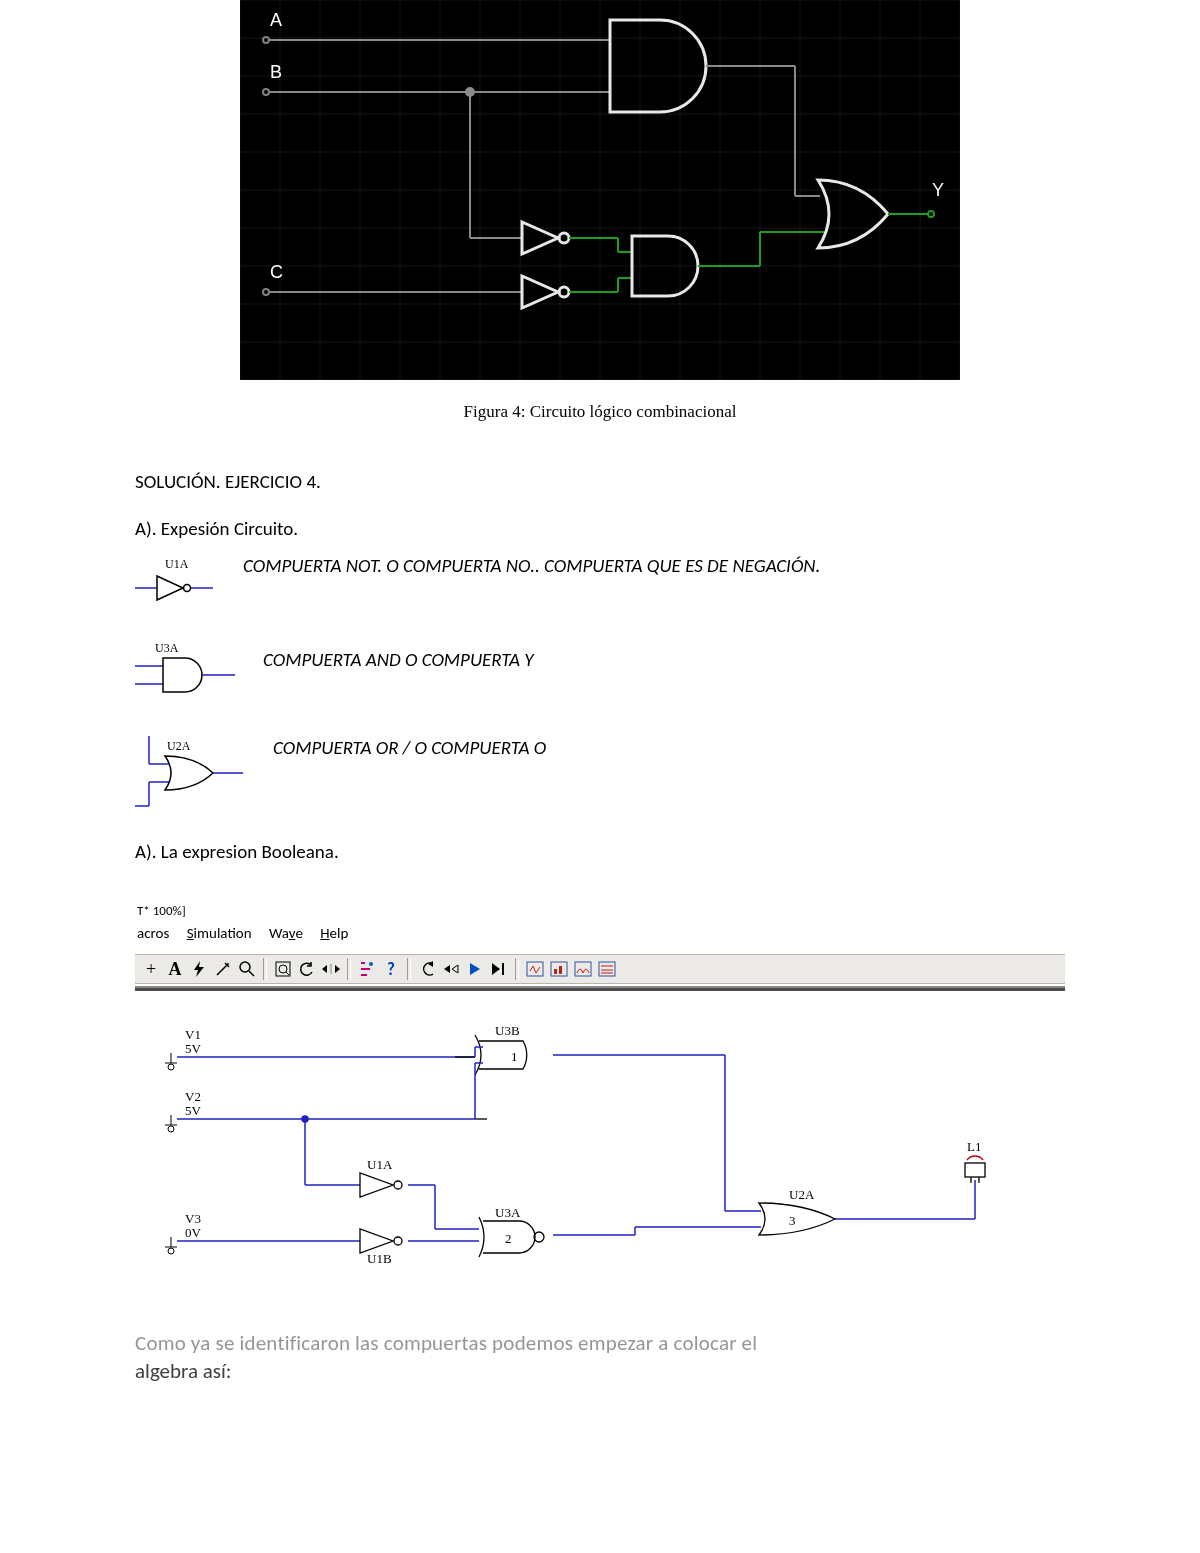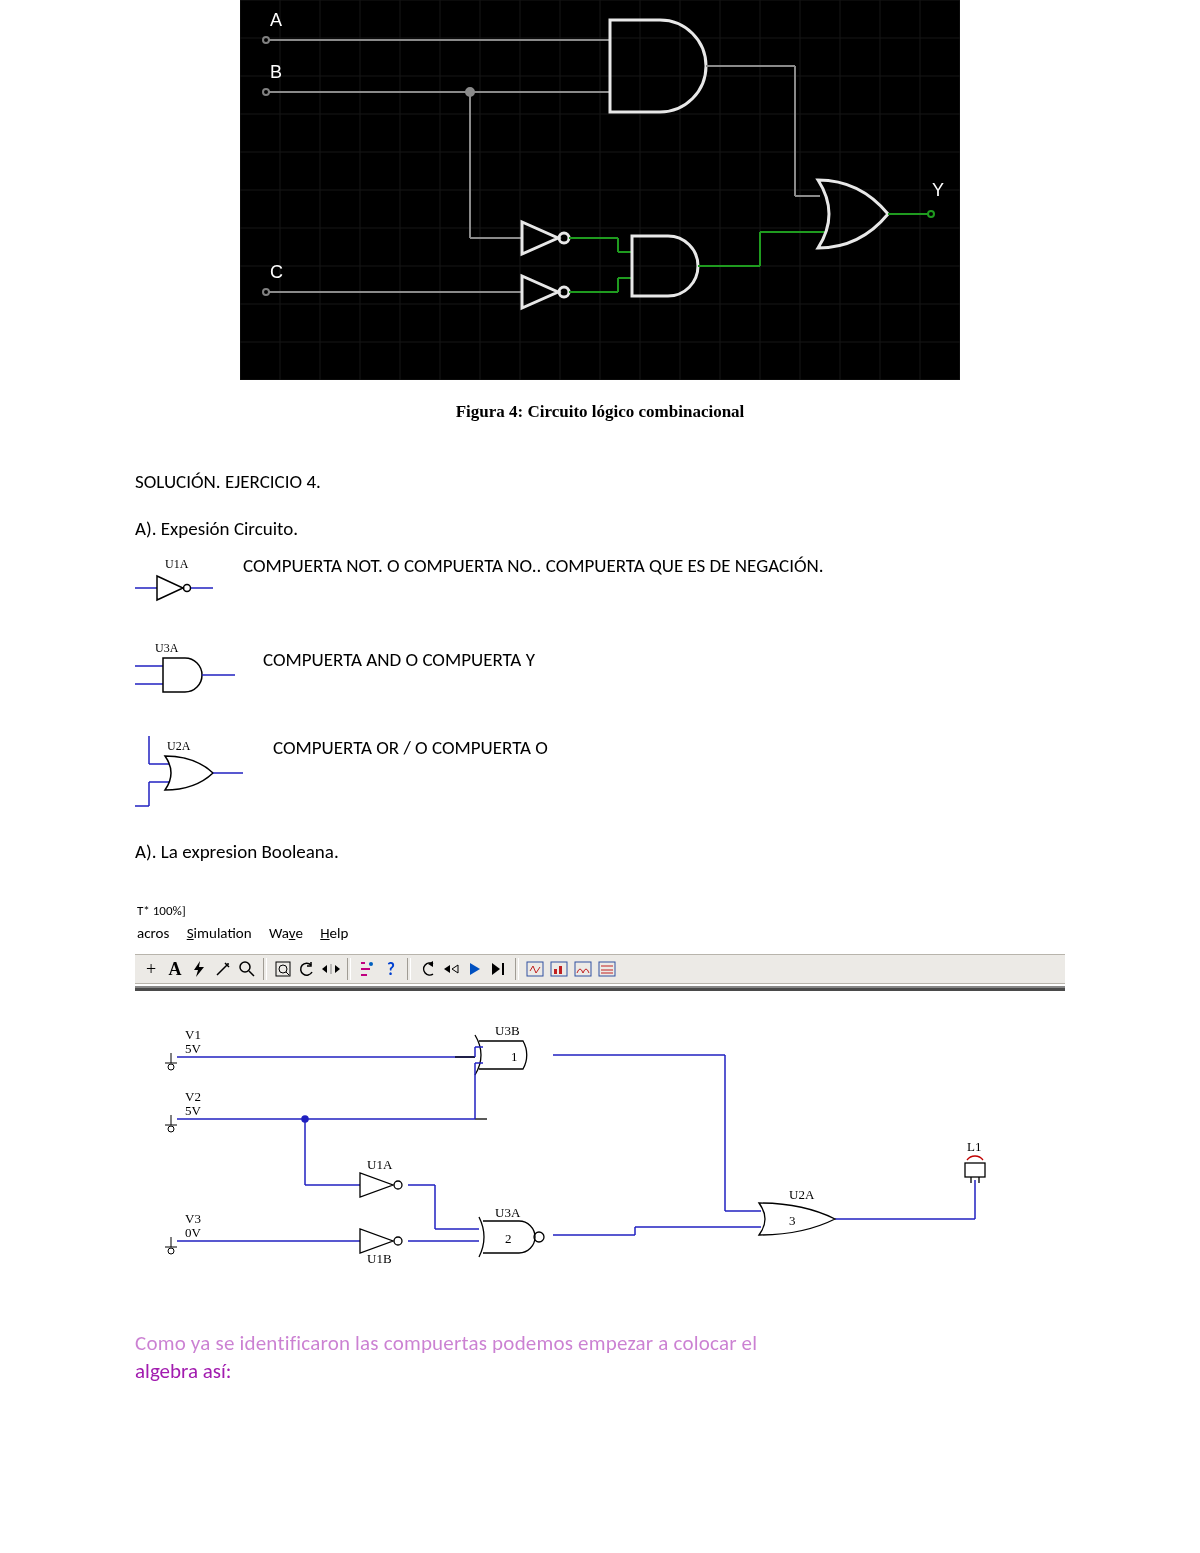--- a/index.html
+++ b/index.html
@@ -9,40 +9,41 @@
     background: #fff;
     color: #000;
     width: 1200px;
   }
   .page {
     padding: 0 135px 40px 135px;
   }
   .fig-caption {
     text-align: center;
     font-family: "Times New Roman", Times, serif;
-    font-weight: bold;
+    font-weight: normal;
     font-size: 17px;
     margin: 22px 0 48px 0;
   }
   .section-line {
     font-size: 19px;
     margin: 24px 0 14px 0;
   }
   .gate-row {
     display: flex;
     align-items: flex-start;
     margin: 6px 0 30px 0;
   }
   .gate-svg {
     flex: 0 0 auto;
   }
   .gate-text {
     font-size: 19px;
     margin-left: 18px;
     margin-top: 8px;
+    font-style: italic;
   }
   .gate-row.not .gate-text { margin-top: 0; }
   .gate-row.or  .gate-text { margin-top: 0; }
 
   
   .circuit-box {
     width: 720px;
     height: 380px;
     background: #000;
     margin: 0 auto;
@@ -95,21 +96,21 @@
   .sim-canvas {
     width: 930px;
     height: 290px;
     position: relative;
     margin-top: 14px;
   }
   .sim-canvas svg { position:absolute; inset:0; }
 
   .bottom-text {
     font-size: 21px;
-    color: #a21caf;
+    color: #404040;
     margin-top: 34px;
     line-height: 1.35;
   }
   .bottom-text .blur {
     filter: blur(0.5px);
     opacity: 0.55;
     letter-spacing: 0.2px;
   }
 </style>
 </head>

